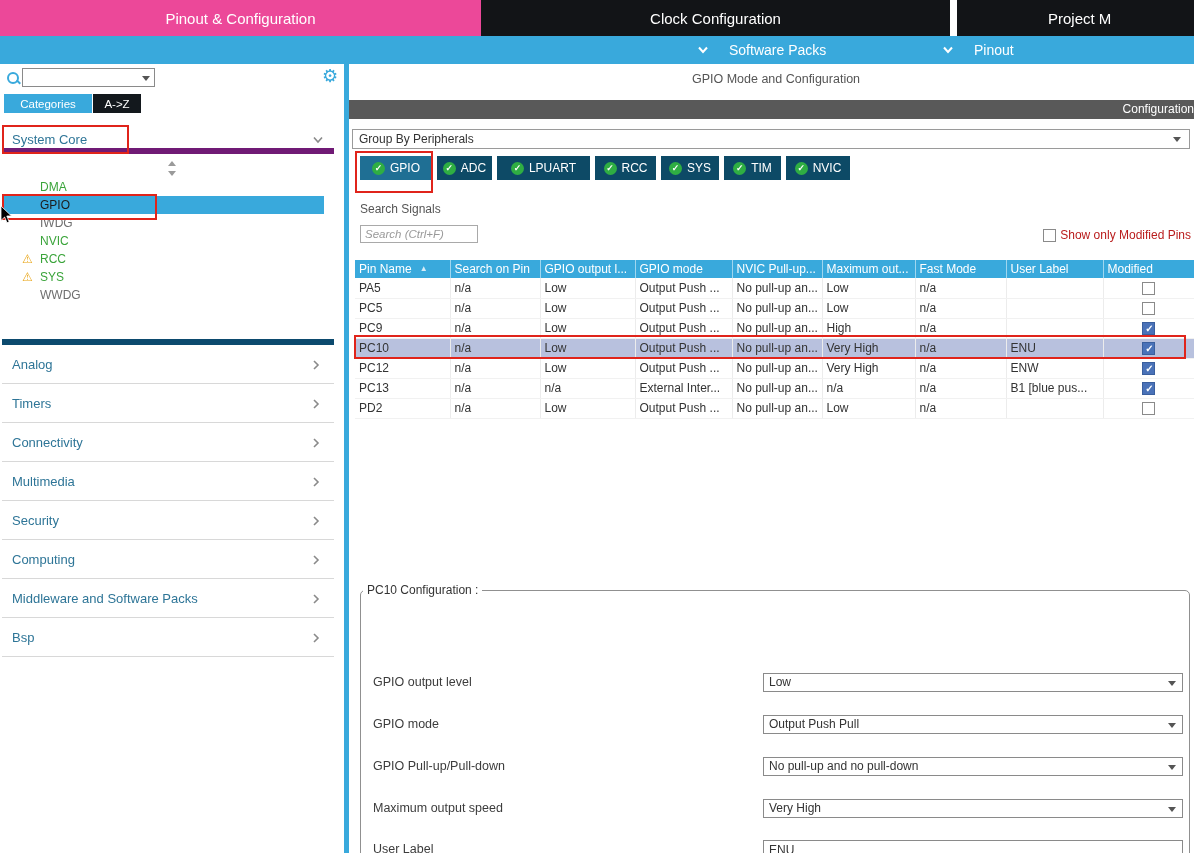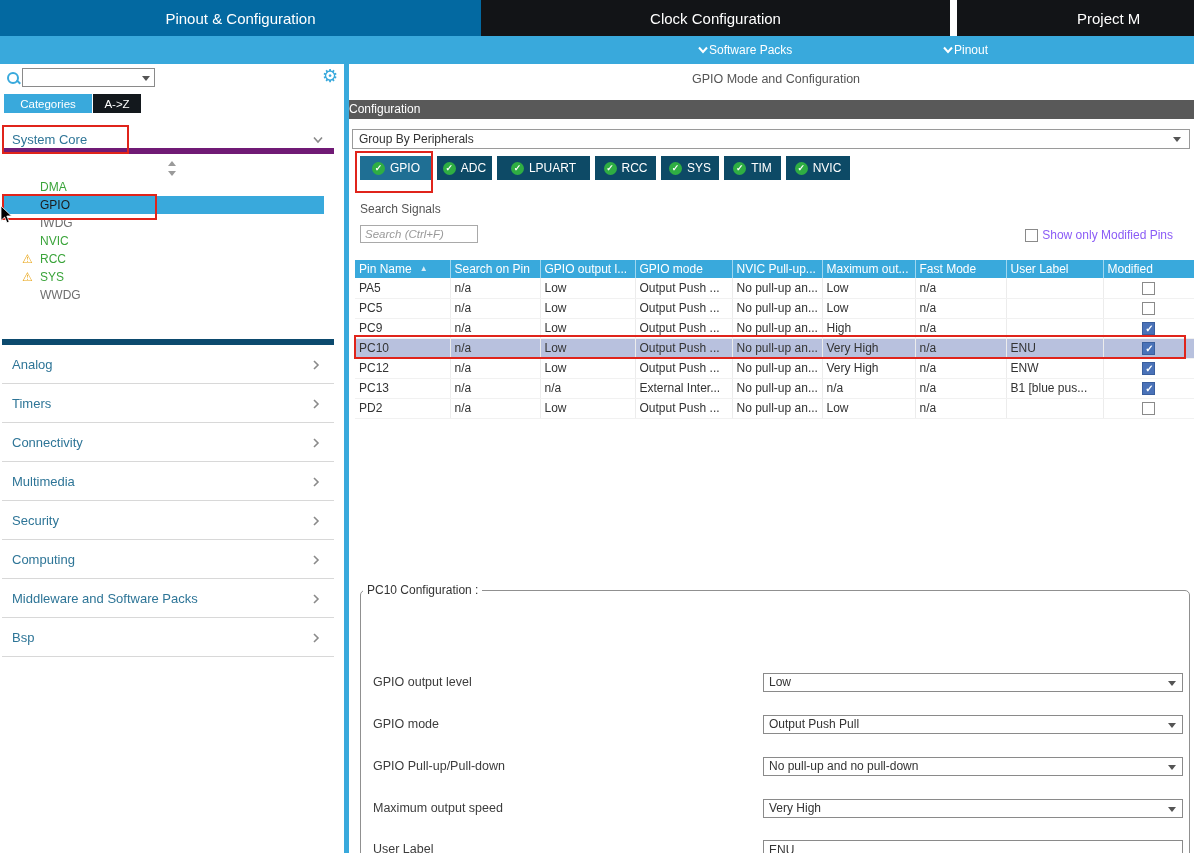--- a/index.html
+++ b/index.html
@@ -3,30 +3,30 @@
 <meta charset="utf-8">
 <style>
   *{margin:0;padding:0;box-sizing:border-box}
   html,body{width:1194px;height:853px;overflow:hidden;background:#fff;
     font-family:"Liberation Sans",sans-serif;position:relative}
 
   
   .topbar{position:absolute;left:0;top:0;width:1194px;height:36px;display:flex}
   .top-tab{height:36px;display:flex;align-items:center;justify-content:center;
     color:#fff;font-size:15px;white-space:nowrap;cursor:default}
-  .top-tab.cyan{background:#0369a1;width:481px}
+  .top-tab.cyan{background:#ec4899;width:481px}
   .top-tab.dark{background:#121417;width:469px}
   .top-gap{width:7px;background:#fff}
   .top-tab.dark3{background:#121417;width:237px;justify-content:flex-start;
-    padding-left:120px;overflow:hidden}
+    padding-left:91px;overflow:hidden}
 
   
   .subnav{position:absolute;left:0;top:36px;width:1194px;height:28px;background:#39a9dc}
   .subnav-item{position:absolute;top:0;height:28px;display:flex;align-items:center;
-    gap:0;color:#fff;font-size:12px}
+    gap:20px;color:#fff;font-size:14px}
 
   
   .sidebar{position:absolute;left:0;top:64px;width:344px;height:789px;background:#fff}
   .divider-v{position:absolute;left:344px;top:64px;width:5px;height:789px;background:#39a9dc}
 
   .search-icon{position:absolute;left:6px;top:7px;width:15px;height:15px}
   .search-icon::before{content:"";position:absolute;left:1px;top:1px;width:8px;height:8px;
     border:2px solid #39a9dc;border-radius:50%}
   .search-icon::after{content:"";position:absolute;left:10px;top:10px;width:5px;height:2px;
     background:#39a9dc;transform:rotate(45deg)}
@@ -67,43 +67,43 @@
   .side-section{position:relative;height:39px;border-bottom:1px solid #d8d8d8;cursor:default}
   .side-section .sec-label{position:absolute;left:10px;top:12px;font-size:13px;color:#2e7597}
   .side-section svg{position:absolute;right:14px;top:14px}
 
   
   .main{position:absolute;left:349px;top:64px;width:845px;height:789px;background:#fff;
     overflow:hidden}
   .main-title{position:absolute;left:0;top:8px;width:854px;text-align:center;
     font-size:12.5px;color:#555}
   .config-bar{position:absolute;left:0;top:36px;width:845px;height:19px;background:#595959;
-    color:#fff;font-size:12px;text-align:left;line-height:19px}
+    color:#fff;font-size:12px;text-align:right;line-height:19px}
   .groupby{position:absolute;left:3px;top:65px;width:838px;height:20px;
     border:1px solid #9a9a9a;background:#fff;font-size:12px;color:#333;line-height:18px;
     padding-left:6px;cursor:default}
   .dd-arrow{position:absolute;width:0;height:0;border-left:4px solid transparent;
     border-right:4px solid transparent;border-top:5px solid #555}
   .groupby .dd-arrow{right:8px;top:7px}
 
   .ptabs{position:absolute;left:11px;top:92px;height:24px;display:flex;gap:5px}
   .ptab{height:24px;display:flex;align-items:center;justify-content:center;gap:5px;
     color:#fff;font-size:12px;background:#0d4a66;cursor:default}
   .ptab[data-active="true"]{background:#1f6f94}
   .check-ic{width:13px;height:13px;border-radius:50%;background:#2fae43;display:inline-block;
     position:relative;flex:0 0 13px}
   .check-ic::after{content:"✓";position:absolute;left:0;top:0;width:13px;height:13px;
     color:#fff;font-size:9px;line-height:13px;text-align:center;font-weight:bold}
 
   .search-signals-label{position:absolute;left:11px;top:138px;font-size:12px;color:#555}
   .signal-search{position:absolute;left:11px;top:161px;width:118px;height:18px;
     border:1px solid #a9a9a9;font-size:11.5px;padding:0 4px;color:#333;font-style:italic}
   .signal-search::placeholder{color:#999;font-style:italic}
-  .show-mod{position:absolute;right:21px;top:164px;display:flex;align-items:center;gap:4px;
-    font-size:12px;color:#8b5cf6}
+  .show-mod{position:absolute;right:3px;top:164px;display:flex;align-items:center;gap:4px;
+    font-size:12px;color:#b91c1c}
   .cb{display:inline-block;width:13px;height:13px;border:1px solid #8a8a8a;background:#fff;
     vertical-align:middle;position:relative}
   .cb[data-checked="true"]{background:#4a72b8;border-color:#3a5f9e}
   .cb[data-checked="true"]::after{content:"✓";position:absolute;left:0;top:-1px;width:13px;
     color:#fff;font-size:10px;font-weight:bold;text-align:center;line-height:13px}
 
   .pin-table{position:absolute;left:6px;top:196px;width:839px;border-collapse:collapse;
     table-layout:fixed}
   .pin-table th{background:#39a9dc;color:#fff;font-weight:normal;font-size:12px;height:18px;
     text-align:left;padding:0 4px;border-right:1px solid #9fd6ef;white-space:nowrap;

